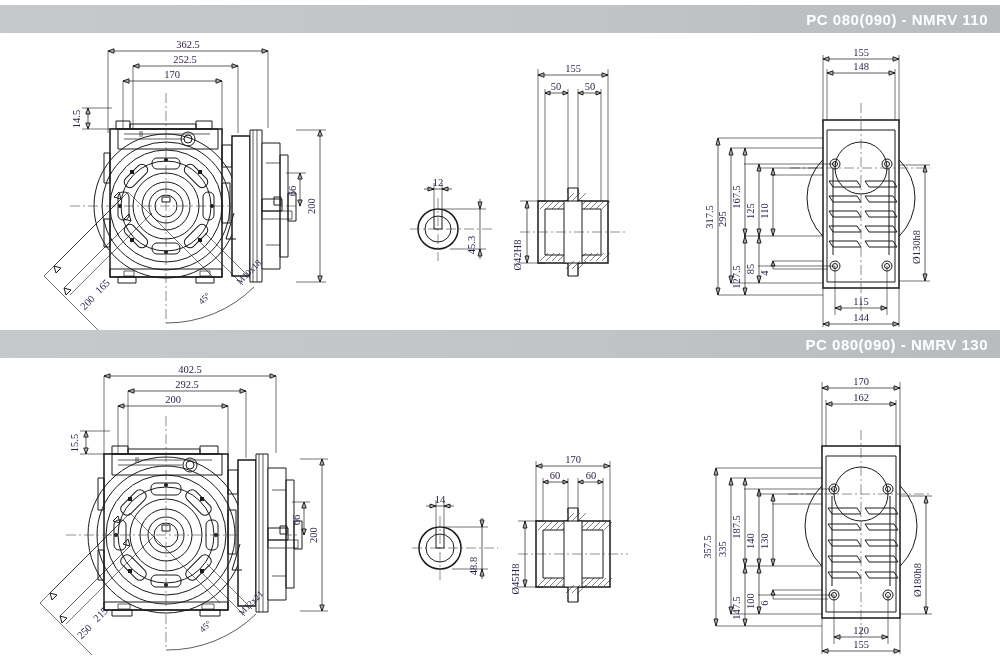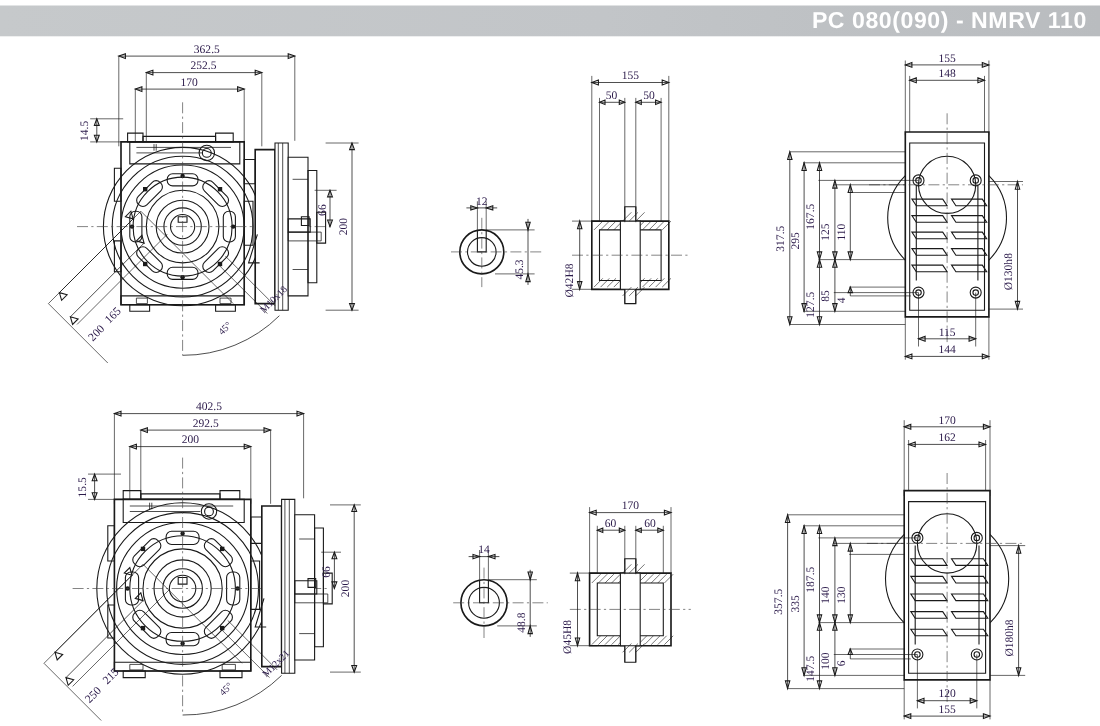--- a/index.html
+++ b/index.html
@@ -5,21 +5,21 @@
   html,body{margin:0;padding:0;background:#fff;}
   body{width:1000px;height:660px;overflow:hidden;font-family:"Liberation Serif",serif;}
   .page{position:relative;width:1000px;height:660px;background:#fff;}
 
   
   .band{position:absolute;left:0;width:1000px;height:28px;
         background:linear-gradient(to right,#c6c9cb 0%,#c2c5c8 55%,#b9bcbf 100%);
         box-sizing:border-box;}
   .band .btitle{position:absolute;right:12px;top:50%;transform:translateY(-50%);
         color:#ffffff;font-family:"Liberation Sans",sans-serif;font-weight:bold;
-        font-size:21px;letter-spacing:.5px;white-space:nowrap;}
+        font-size:15px;letter-spacing:.5px;white-space:nowrap;}
   #band1{top:5px;}
   #band2{top:330px;}
 
   
   .sheet{position:absolute;left:0;width:1000px;height:297px;}
   #sheet1{top:33px;}
   #sheet2{top:358px;text-align:center;}
 
   svg{display:block;}
   .ln{stroke:#1a1a1a;fill:none;stroke-width:1;}
@@ -441,20 +441,23 @@
         <text class="d" x="861" y="272" text-anchor="middle">115</text>
         <line class="dim" x1="823" y1="291" x2="899" y2="291"></line>
         <path class="ln" d="M823,291 l6,-2.2 v4.4 z" fill="#1a1a1a"></path>
         <path class="ln" d="M899,291 l-6,-2.2 v4.4 z" fill="#1a1a1a"></path>
         <text class="d" x="861" y="288" text-anchor="middle">144</text>
       </g>
     </g>
   </svg>
   </div>
 
+  <div class="band" id="band2">
+    <span class="btitle">PC 080(090) - NMRV 130</span>
+  </div>
 
   <div class="sheet" id="sheet2">
   <svg width="1000" height="297" viewBox="0 0 1000 297">
 
     <g>
       <line class="ext" x1="104" y1="18" x2="104" y2="100"></line>
       <line class="ext" x1="276" y1="18" x2="276" y2="95"></line>
       <line class="ext" x1="128" y1="33" x2="128" y2="100"></line>
       <line class="ext" x1="246" y1="33" x2="246" y2="100"></line>
       <line class="ext" x1="118" y1="48" x2="118" y2="100"></line>

